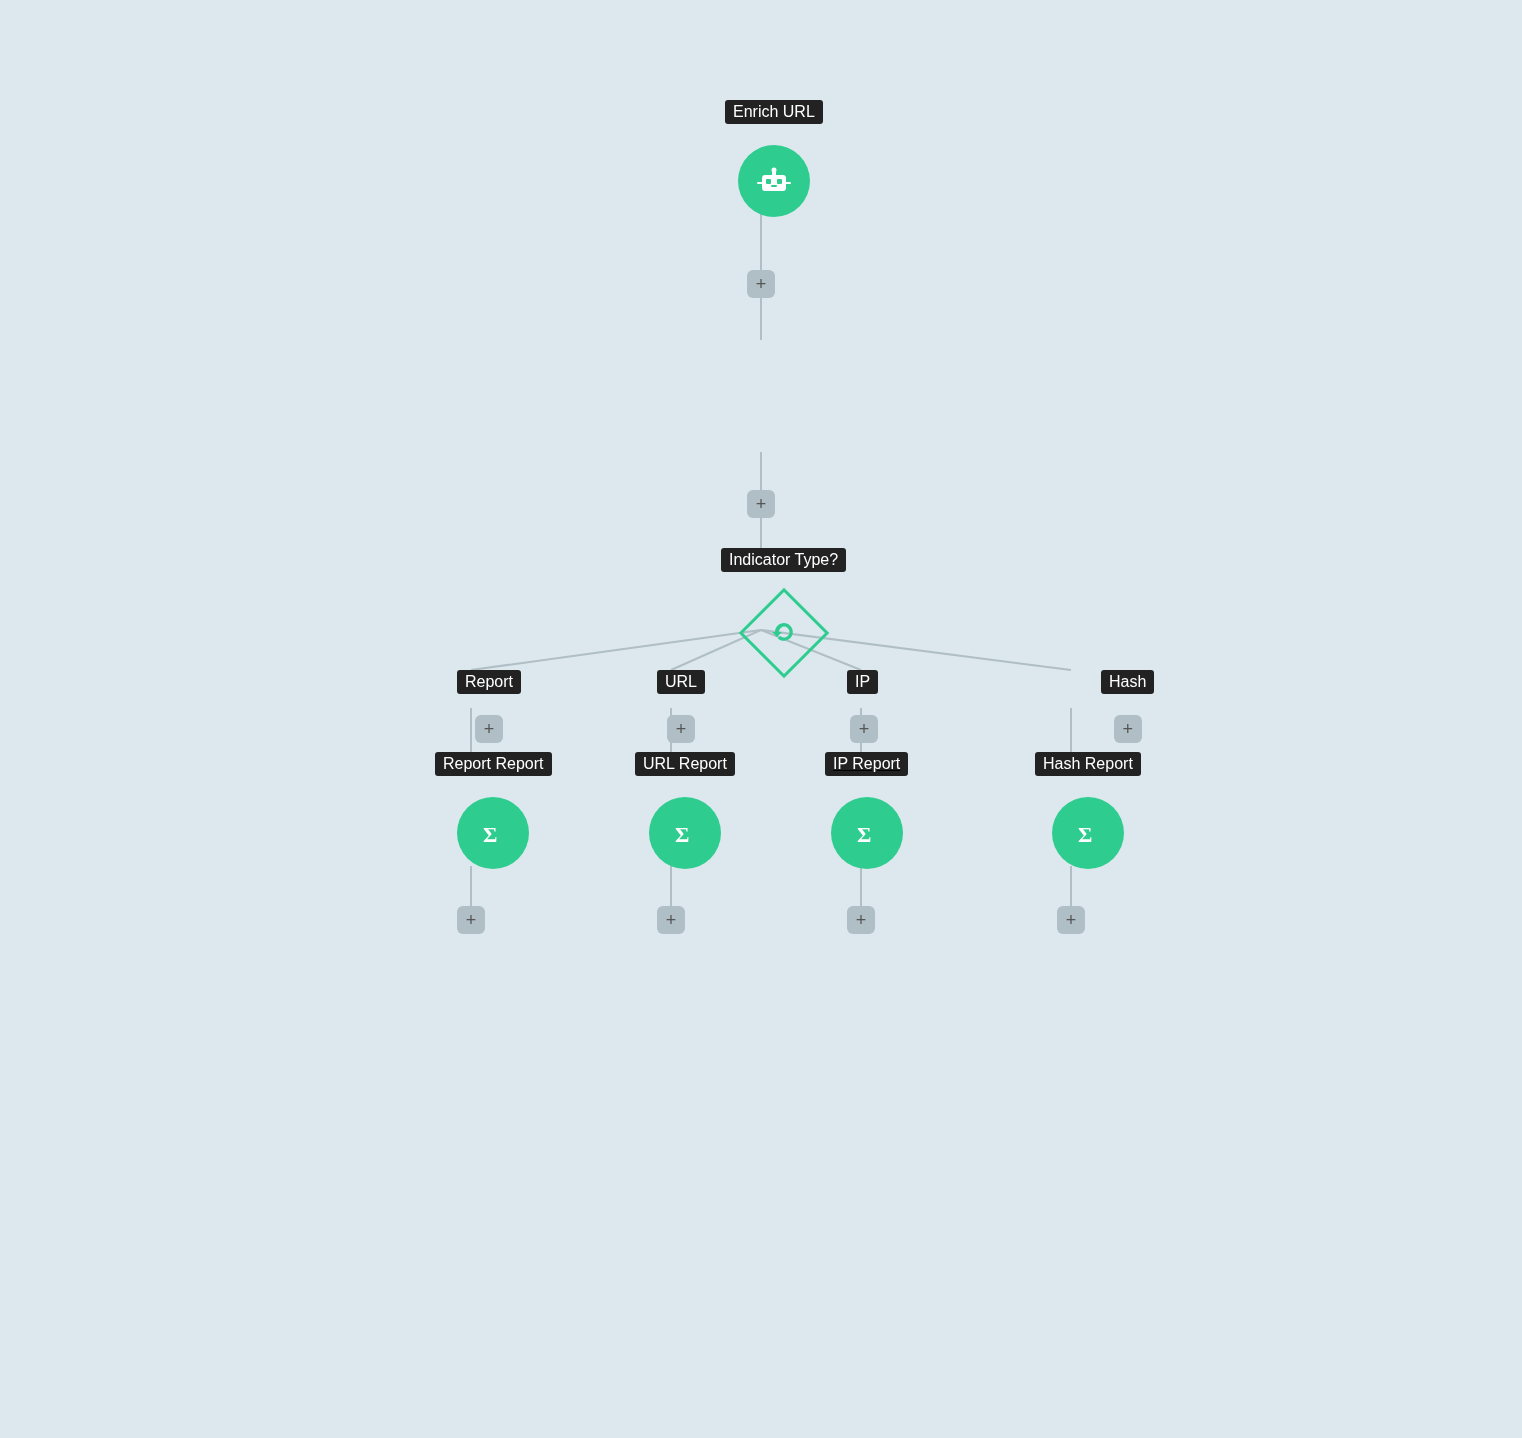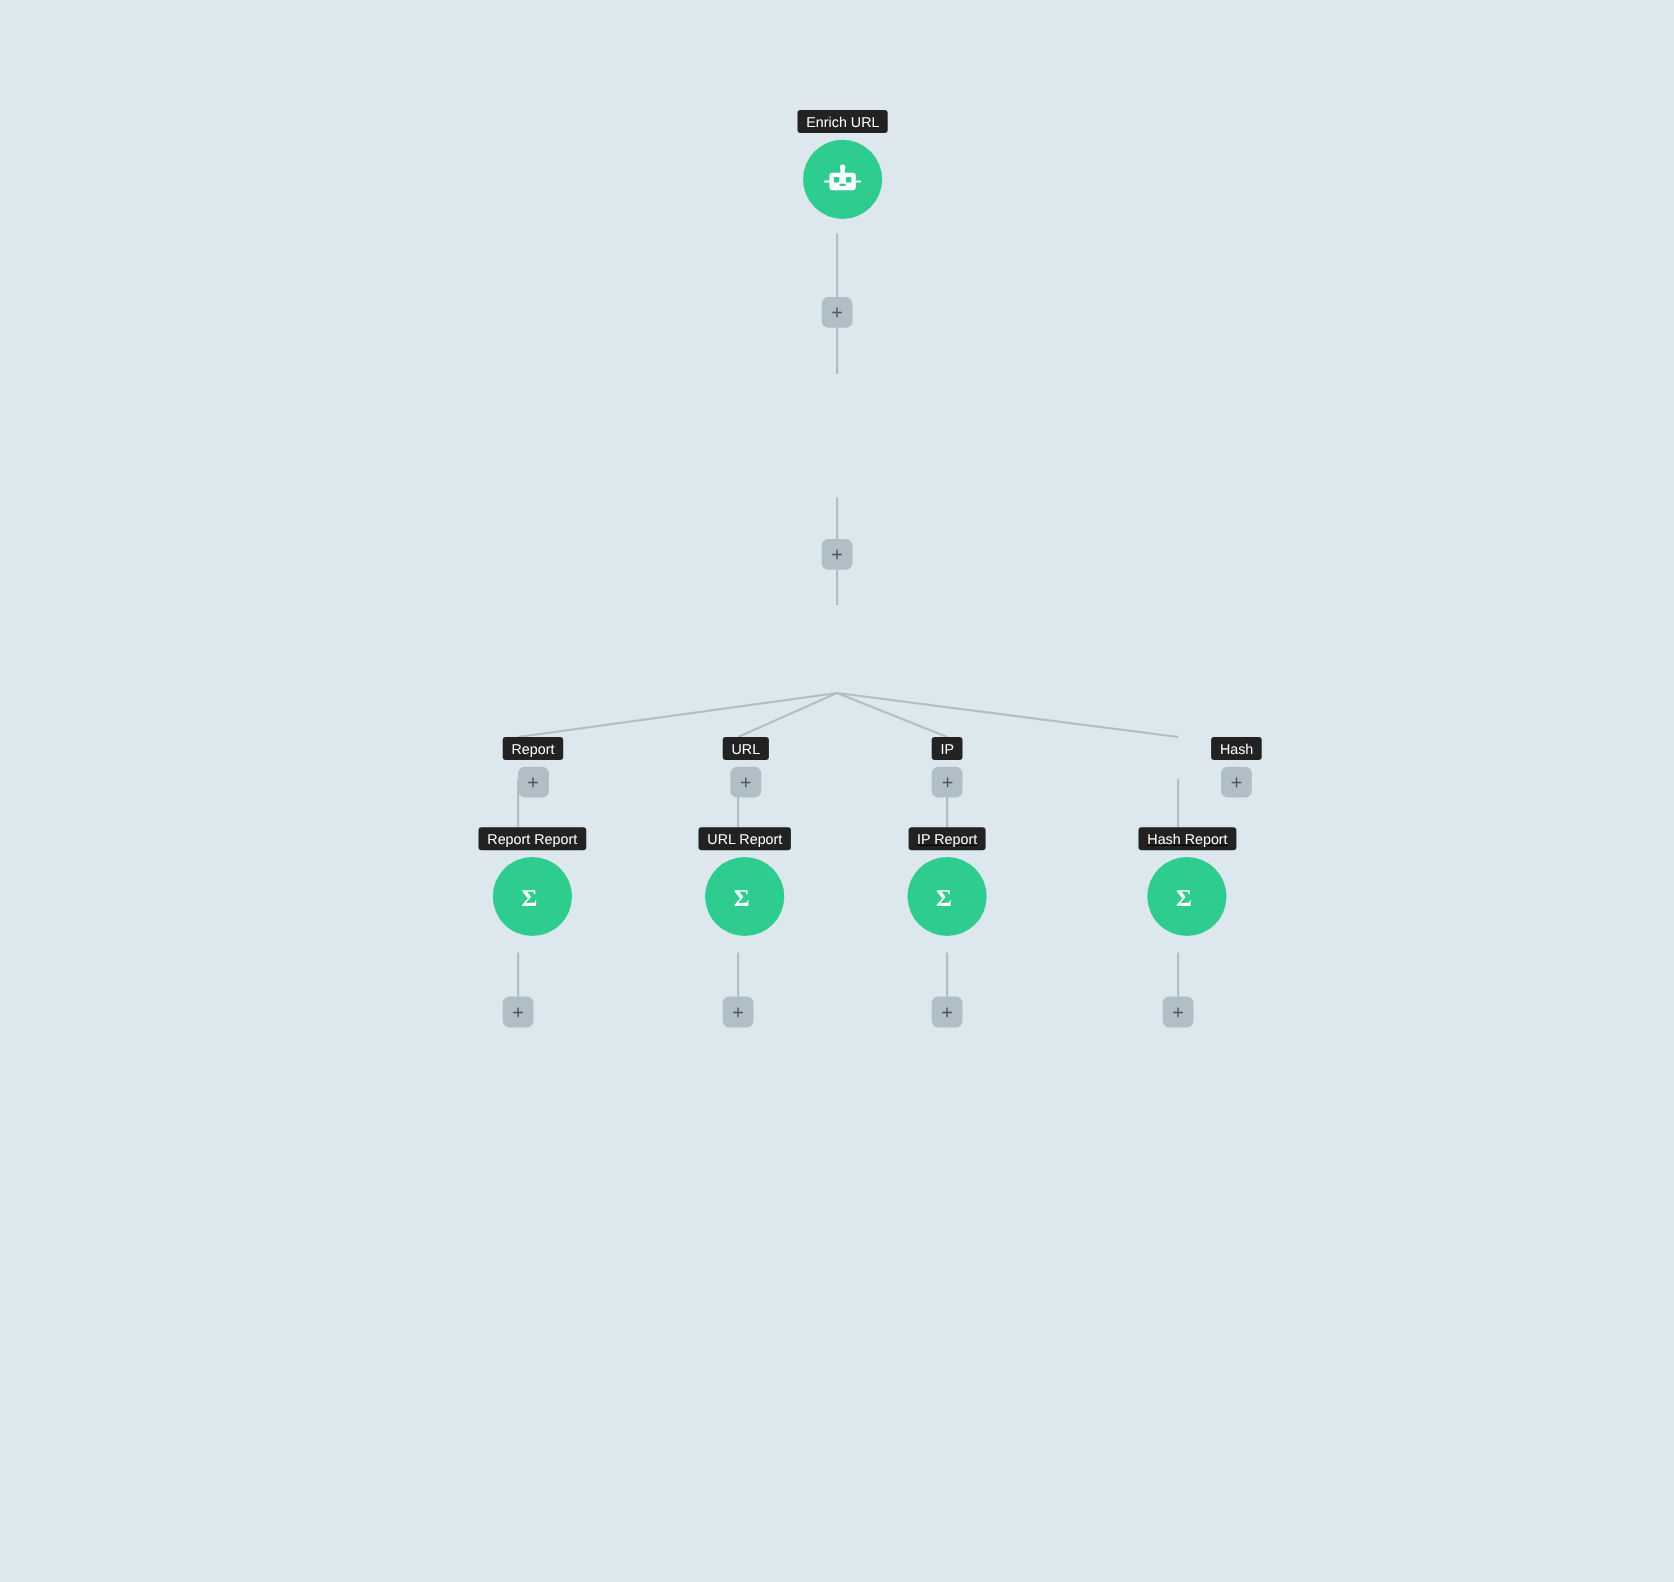--- a/index.html
+++ b/index.html
@@ -34,26 +34,26 @@
     .node-group {
       position: absolute;
       display: flex;
       flex-direction: column;
       align-items: center;
     }
 
     .node-label {
       background: #222;
       color: #fff;
-      font-size: 13px;
+      font-size: 16px;
       font-weight: 500;
       padding: 3px 8px;
       border-radius: 3px;
       white-space: nowrap;
-      margin-bottom: 6px;
+      margin-bottom: 21px;
     }
 
     .node-circle {
       width: 72px;
       height: 72px;
       border-radius: 50%;
       background: #2ecc8f;
       display: flex;
       align-items: center;
       justify-content: center;
@@ -172,20 +172,32 @@
 
   <div style="position:absolute; left:436px; top:210px;">
     <button class="plus-btn">+</button>
   </div>
 
 
   <div style="position:absolute; left:436px; top:430px;">
     <button class="plus-btn">+</button>
   </div>
 
+  <div class="node-group" style="left:410px; top:488px;">
+    <div class="node-label">Indicator Type?</div>
+    <div class="node-diamond-wrap">
+      <div class="node-diamond">
+        <div class="node-diamond-inner">
+          <svg viewBox="0 0 28 28">
+            <path d="M14 4 C9 4 5 8 5 13 L2 13 L7 18 L12 13 L9 13 C9 10 11.5 7.5 14 7.5 C17 7.5 19.5 10 19.5 13 C19.5 16 17 18.5 14 18.5 C12.5 18.5 11.2 17.9 10.2 17 L7.8 19.4 C9.3 20.9 11.5 21.8 14 21.8 C18.8 21.8 22.8 17.8 22.8 13 C22.8 8.2 18.8 4 14 4Z" fill="#2ecc8f"></path>
+          </svg>
+        </div>
+      </div>
+    </div>
+  </div>
 
   <div class="node-group" style="left:146px; top:610px;">
     <div class="node-label">Report</div>
     <button class="plus-btn" style="margin-top:0;">+</button>
   </div>
 
   <div class="node-group" style="left:346px; top:610px;align-items:center;">
     <div class="node-label">URL</div>
     <button class="plus-btn">+</button>
   </div>
@@ -220,21 +232,21 @@
 
   <div class="node-group" style="left:514px; top:692px;text-decoration:underline;">
     <div class="node-label">IP Report</div>
     <div class="node-circle">
       <svg viewBox="0 0 36 36">
         <text x="8" y="27" font-size="22" font-weight="bold" fill="white" font-family="serif">Σ</text>
       </svg>
     </div>
   </div>
 
-  <div class="node-group" style="left:724px; top:692px;text-decoration:underline;">
+  <div class="node-group" style="left:724px; top:692px;">
     <div class="node-label">Hash Report</div>
     <div class="node-circle">
       <svg viewBox="0 0 36 36">
         <text x="8" y="27" font-size="22" font-weight="bold" fill="white" font-family="serif">Σ</text>
       </svg>
     </div>
   </div>
 
   <div style="position:absolute; left:146px; top:846px;">
     <button class="plus-btn">+</button>

